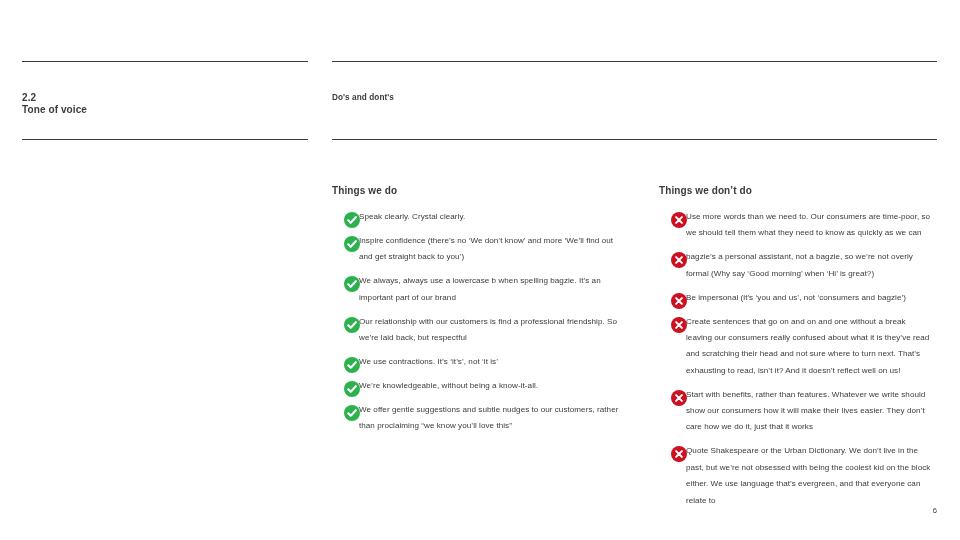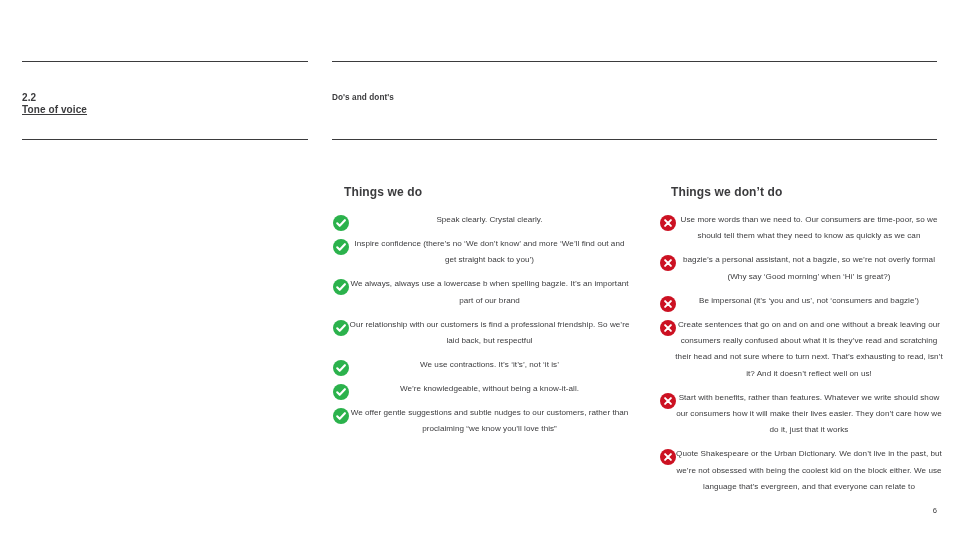--- a/index.html
+++ b/index.html
@@ -29,53 +29,52 @@
 
   .header-left {
     position: absolute;
     left: 22px;
     top: 92px;
     font-size: 10px;
     line-height: 12.2px;
     letter-spacing: 0.01em;
   }
   .header-left .num   { font-weight: 700; color: #3b3b3d; }
-  .header-left .title { font-weight: 700; color: #3b3b3d; text-decoration: underline; }
+  .header-left .title { font-weight: 700; color: #3b3b3d; }
 
   .header-right {
     position: absolute;
     left: 332px;
     top: 93px;
     font-size: 8.2px;
     font-weight: 700;
     letter-spacing: 0.01em;
     color: #3b3b3d;
   }
 
   
   .col {
     position: absolute;
     top: 185px;
   }
   .col-do    { left: 332px; width: 300px; }
   .col-dont  { left: 659px; width: 285px; }
 
   .col-heading {
-    font-size: 12px;
+    font-size: 10px;
     font-weight: 700;
     color: #3b3b3d;
     letter-spacing: 0.01em;
-    margin: 0 0 13px 12px;
+    margin: 0 0 13px 0;
   }
 
   .list {
     list-style: none;
-    margin: 1px;
+    margin: 12px;
     padding: 0;
-    text-align: center;
   }
   .list-item {
     position: relative;
     padding-left: 15px;
     margin-bottom: 7.5px;
     font-size: 8.1px;
     line-height: 16.4px;
     color: #3b3b3d;
     letter-spacing: 0.005em;
   }

